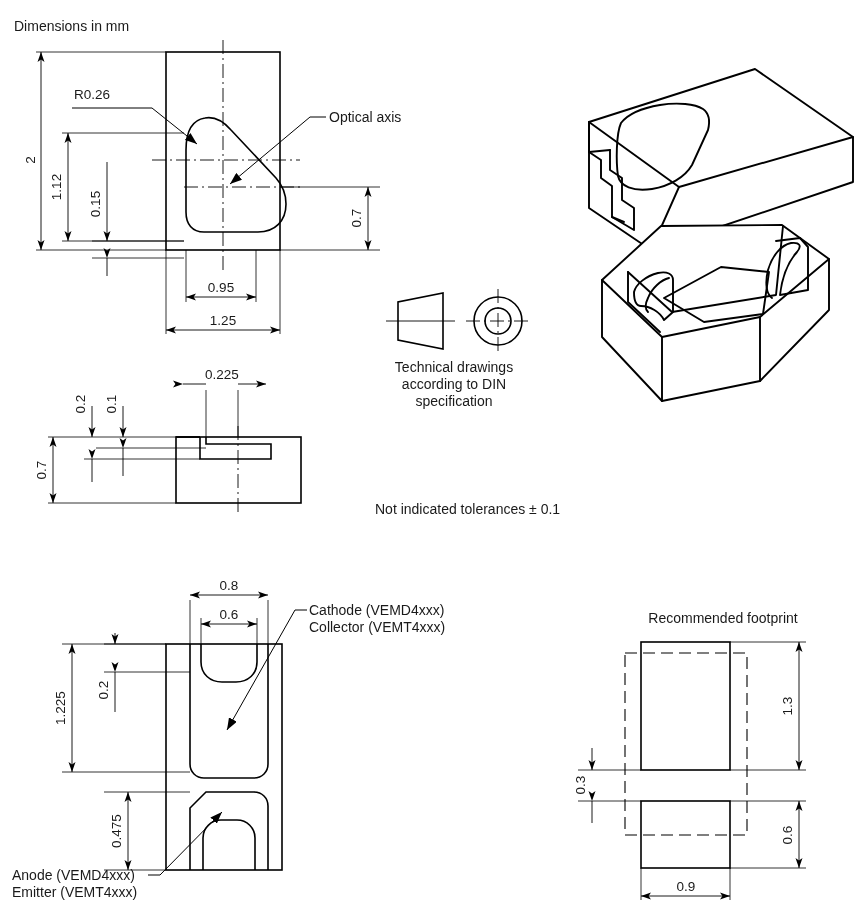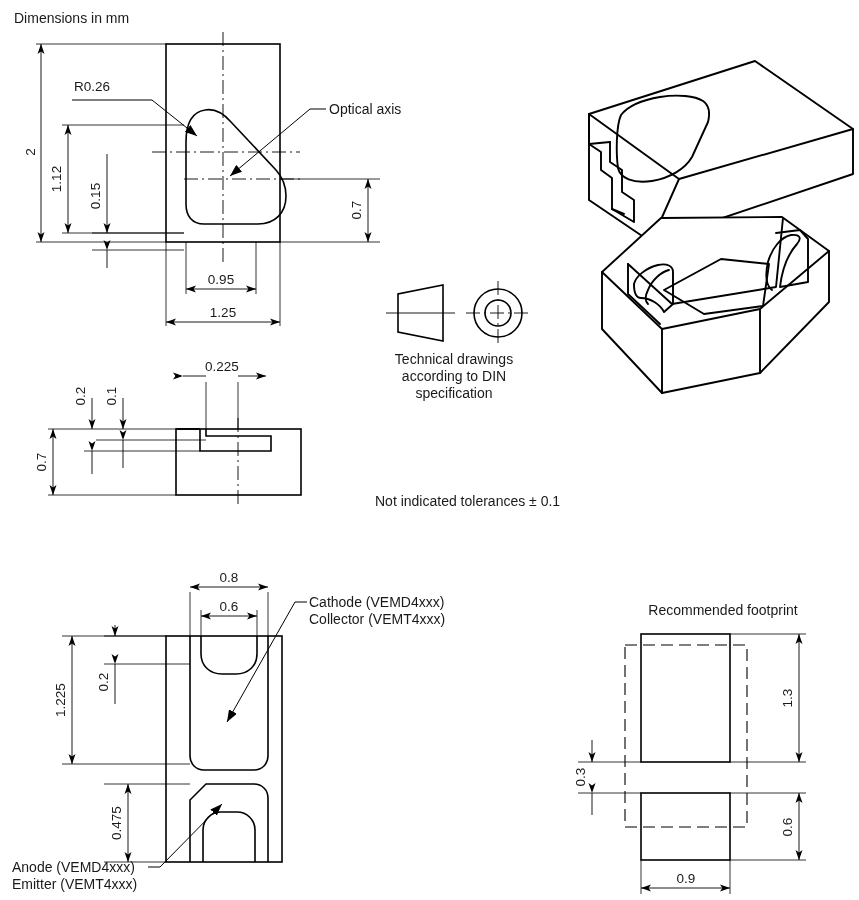--- a/index.html
+++ b/index.html
@@ -5,21 +5,21 @@
 <style>
   html,body{margin:0;padding:0;background:#ffffff;}
   body{
     font-family:"Liberation Sans", sans-serif;
     color:#1a1a1a;
     width:859px;
     height:900px;
     position:relative;
     overflow:hidden;
   }
-  #sheet{position:absolute;left:0;top:4px;width:859px;height:864px;}
+  #sheet{position:absolute;left:0;top:12px;width:859px;height:864px;}
   svg{display:block;}
   text{font-family:"Liberation Sans", sans-serif; fill:#1a1a1a;}
   .t13{font-size:13.5px;}
   .t14{font-size:14px;}
   .dimtext{font-size:13.5px;}
   .solid{fill:none;stroke:#000000;stroke-width:1.6;}
   .thin{fill:none;stroke:#000000;stroke-width:0.9;}
   .extline{fill:none;stroke:#000000;stroke-width:0.8;}
   .dimline{fill:none;stroke:#000000;stroke-width:0.9;}
   .center{fill:none;stroke:#000000;stroke-width:0.9;stroke-dasharray:14 4 2 4;}

